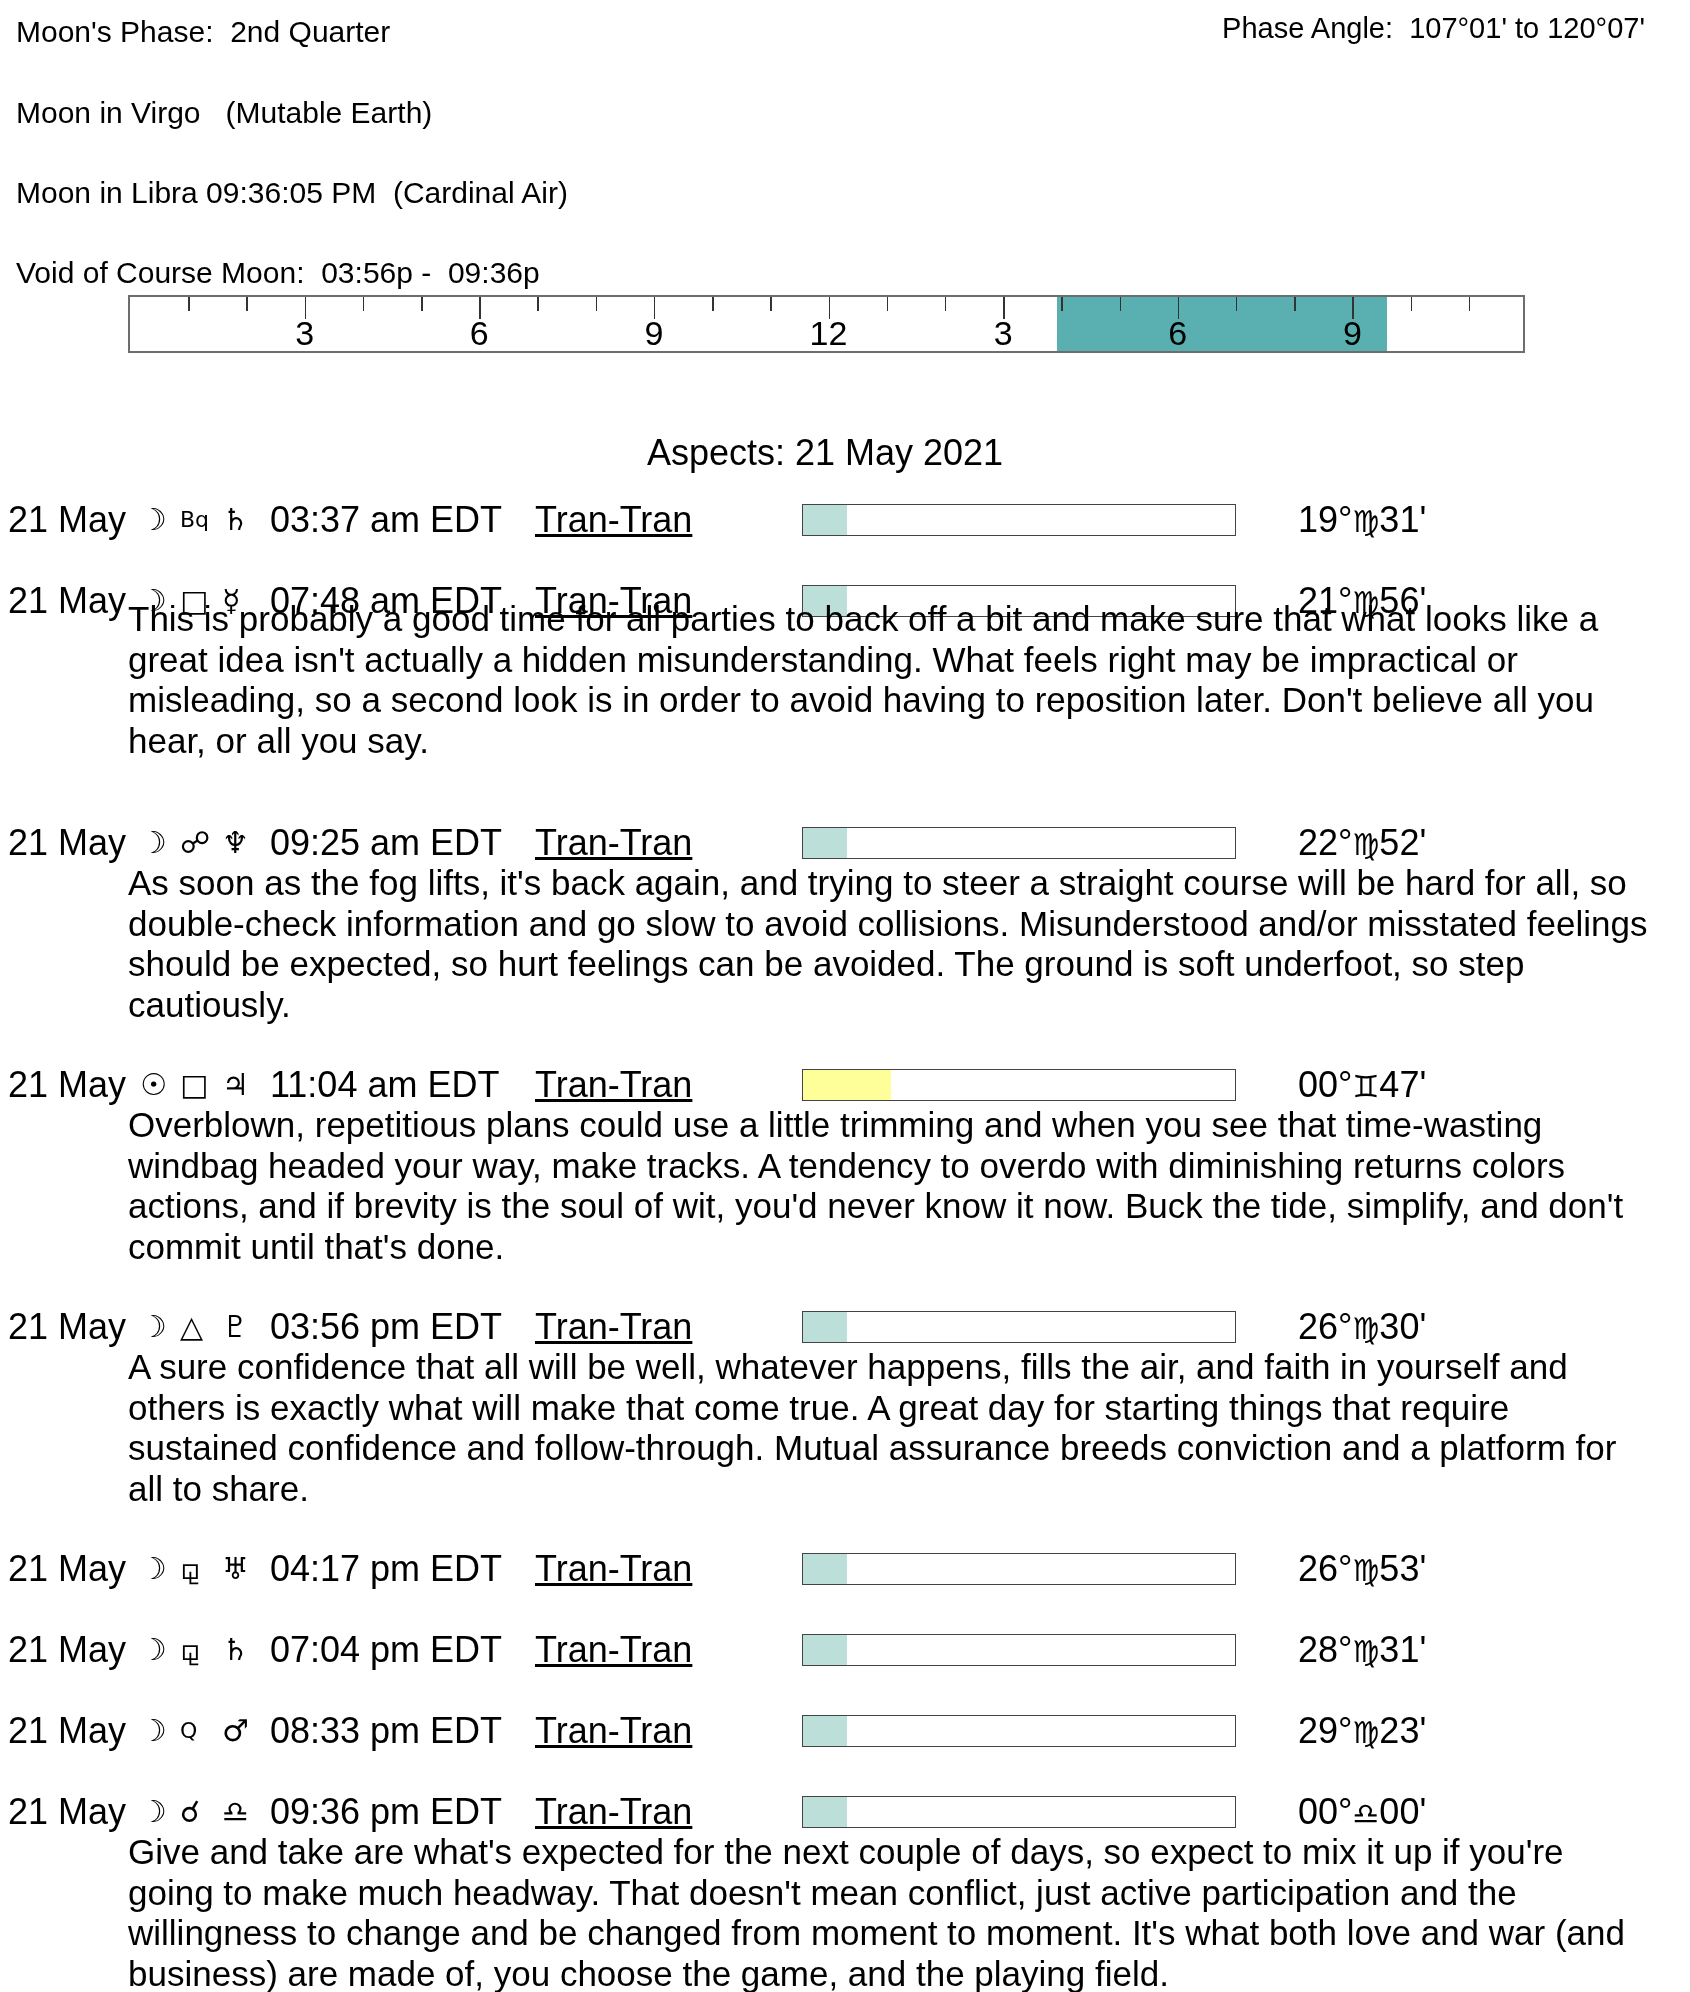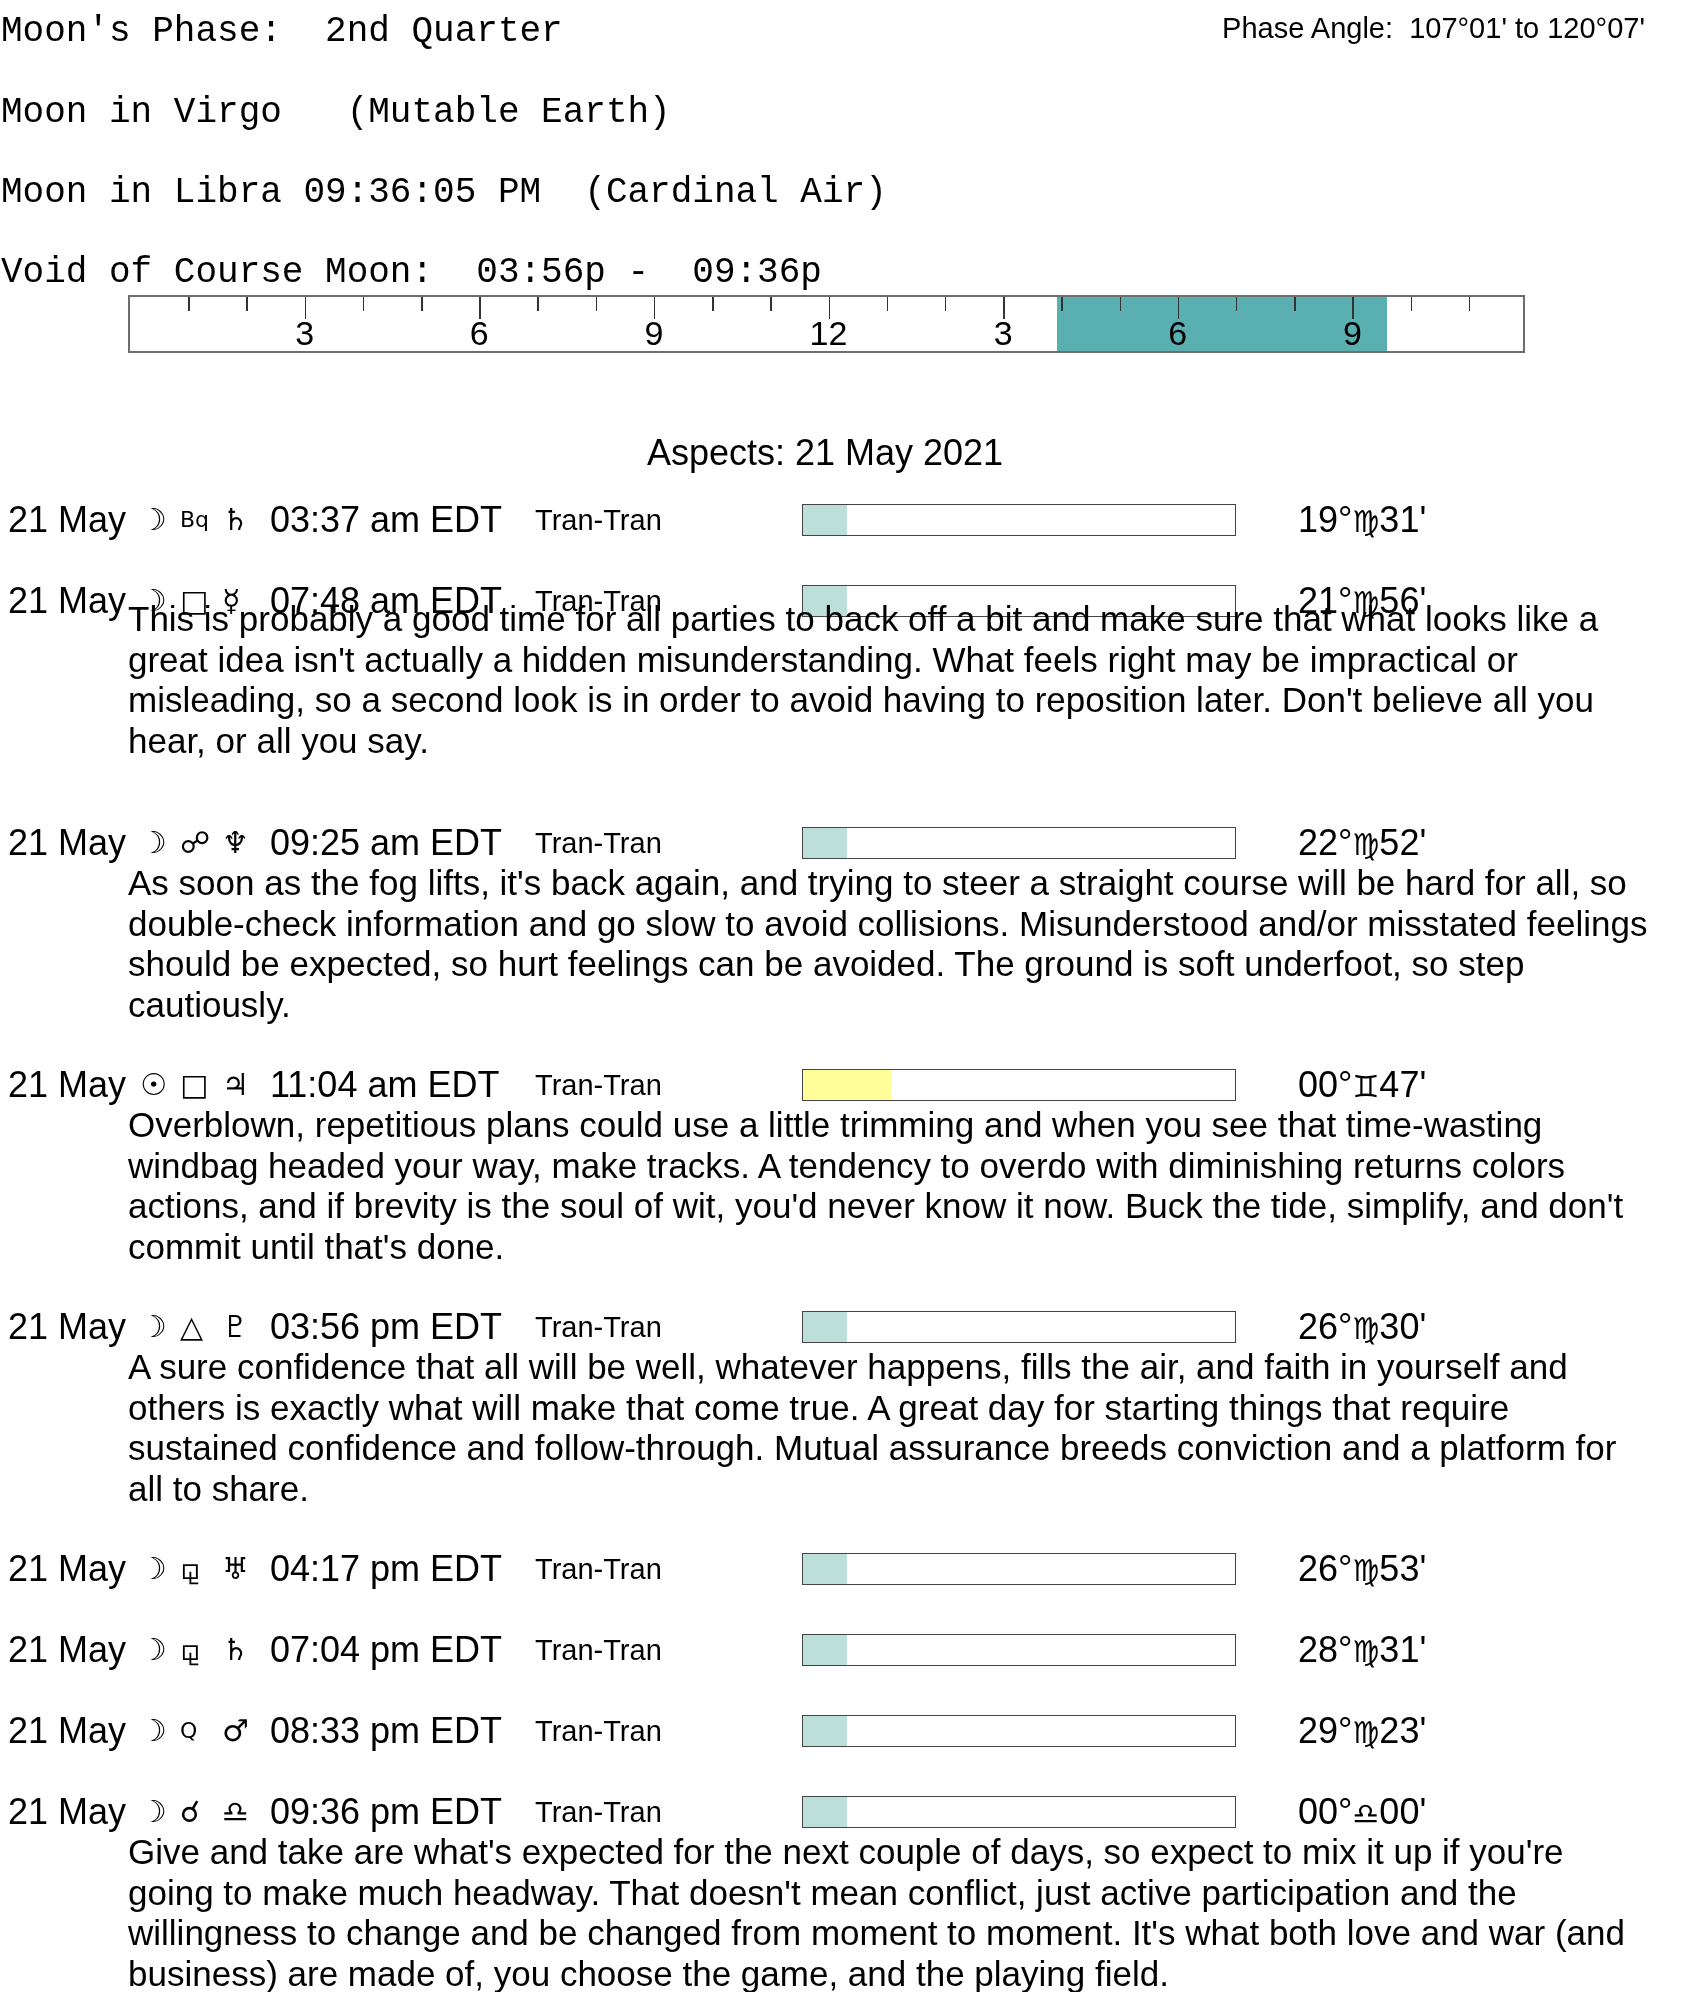--- a/index.html
+++ b/index.html
@@ -1,33 +1,33 @@
 <!DOCTYPE html>
 <html><head>
 <meta charset="utf-8">
 <style>
   html, body { margin:0; padding:0; background:#ffffff; }
   body { width:1690px; height:1992px; position:relative; overflow:hidden;
          font-family:"Liberation Sans", sans-serif; color:#000; }
-  .hdr { position:absolute; left:1px; font-size:36px; line-height:40px; white-space:pre;font-family:Liberation Mono, monospace; }
+  .hdr { position:absolute; left:16px; font-size:30px; line-height:40px; white-space:pre; }
   .phase-angle { position:absolute; right:45px; top:12px; font-size:29px; white-space:pre; }
   .timeline { position:absolute; left:128px; top:295px; width:1397px; height:58px;
               border:2px solid #6d6d6d; background:#fff; box-sizing:border-box; }
   .voc-fill { position:absolute; top:0; bottom:0; background:#5aafb0; }
   .tick { position:absolute; top:0; width:1.5px; background:#333; }
   .tick.minor { height:14px; }
   .tick.major { height:22px; }
   .tlabel { position:absolute; top:18px; font-size:34px; line-height:36px; transform:translateX(-50%); }
   .aspects-title { position:absolute; left:0; width:1650px; top:432px; text-align:center; font-size:36px; white-space:pre; }
   .row { position:absolute; left:0; width:1690px; height:44px; }
   .row .date { position:absolute; left:8px; top:0; font-size:36px; line-height:40px; white-space:pre; }
   .row .glyph { position:absolute; top:0; font-size:30px; line-height:40px; font-family:"DejaVu Sans", sans-serif; }
   .row .glyph.small { font-size:22px; }
   .row .time { position:absolute; left:270px; top:0; font-size:36px; line-height:40px; white-space:pre; }
-  .row .kind { position:absolute; left:535px; top:0; font-size:29px; line-height:40px; white-space:pre; }
+  .row .kind { position:absolute; left:535px; top:0; font-size:36px; line-height:40px; white-space:pre;text-decoration:underline; }
   .row .bar { position:absolute; left:802px; top:4px; width:434px; height:32px; border:1.5px solid #444;
               box-sizing:border-box; background:#fff; }
   .row .bar .fill { position:absolute; left:0; top:0; bottom:0; }
   .row .pos { position:absolute; left:1298px; top:0; font-size:36px; line-height:40px; white-space:pre; }
   .row .pos .sign { font-family:"DejaVu Sans", sans-serif; font-size:30px; }
   .desc { position:absolute; left:128px; width:1530px; font-size:35px; line-height:40.5px; }
 </style>
 </head>
 <body>
 

